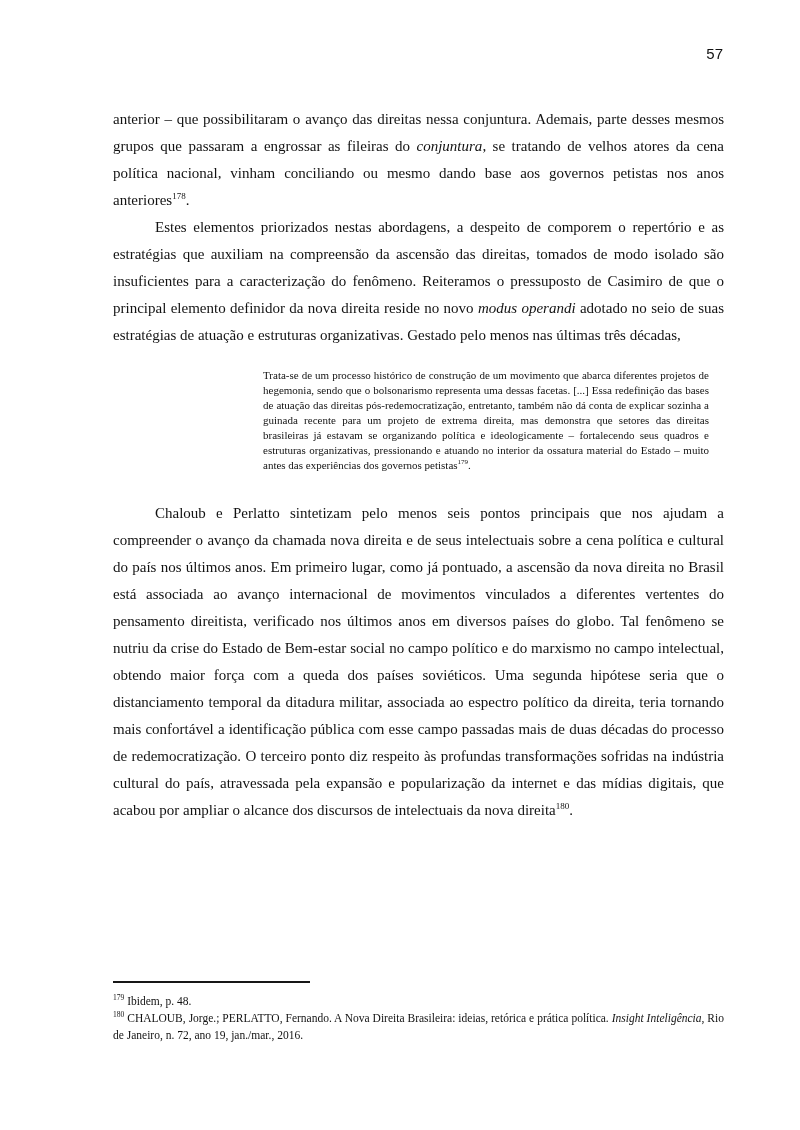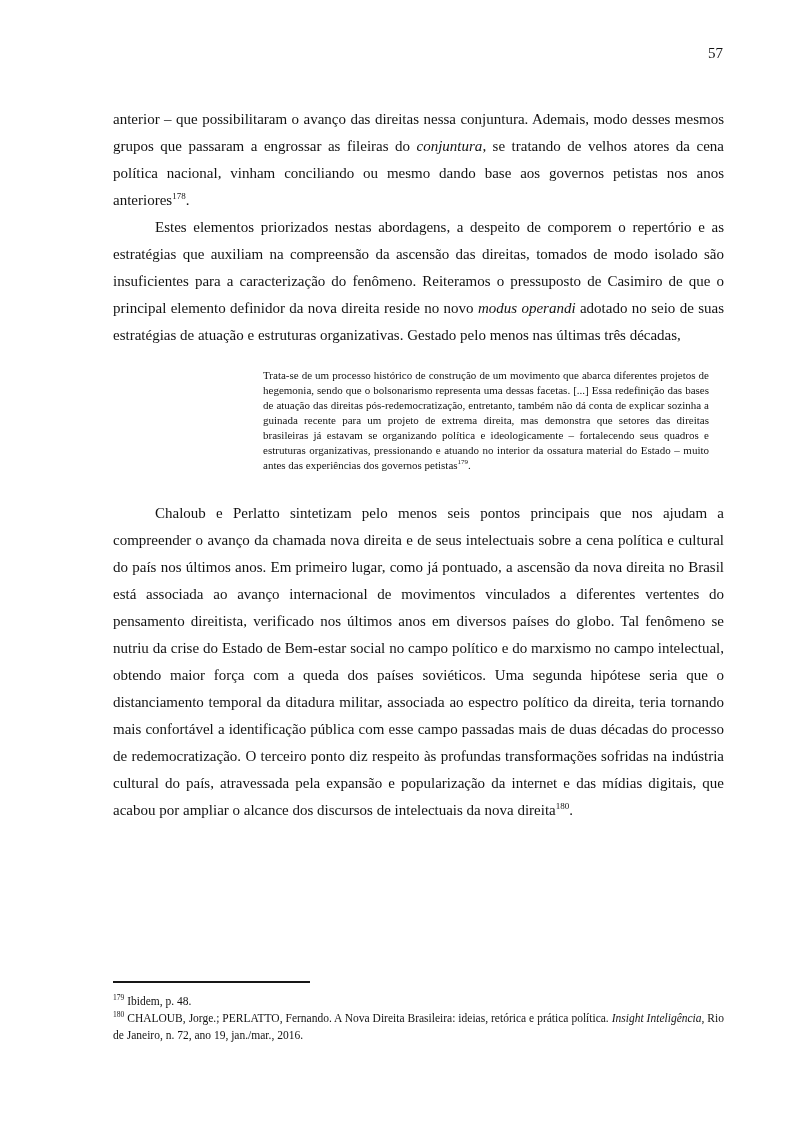--- a/index.html
+++ b/index.html
@@ -10,21 +10,21 @@
     width: 800px;
     height: 1130px;
     background: #ffffff;
     color: #121212;
     overflow: hidden;
   }
   .page-number {
     position: absolute;
     top: 45px;
     right: 77px;
-    font-family: Liberation Serif, serif;
+    font-family: Liberation Sans, sans-serif;
     font-size: 15px;
     color: #121212;
   }
   .content {
     position: absolute;
     left: 113px;
     top: 106px;
     width: 611px;
   }
   .body-par {
@@ -77,21 +77,21 @@
 </style>
 </head>
 <body>
 
 <div class="page">
 
   <div class="page-number">57</div>
 
   <div class="content">
 
-    <p class="body-par"><span>anterior – que possibilitaram o avanço das direitas nessa conjuntura. Ademais, modo desses mesmos grupos que passaram a engrossar as fileiras do </span><em>conjuntura</em><span>, se tratando de velhos atores da cena política nacional, vinham conciliando ou mesmo dando base aos governos petistas nos anos anteriores</span><sup class="fnref">178</sup><span>.</span></p>
+    <p class="body-par"><span>anterior – que possibilitaram o avanço das direitas nessa conjuntura. Ademais, parte desses mesmos grupos que passaram a engrossar as fileiras do </span><em>conjuntura</em><span>, se tratando de velhos atores da cena política nacional, vinham conciliando ou mesmo dando base aos governos petistas nos anos anteriores</span><sup class="fnref">178</sup><span>.</span></p>
 
     <p class="body-par indent"><span>Estes elementos priorizados nestas abordagens, a despeito de comporem o repertório e as estratégias que auxiliam na compreensão da ascensão das direitas, tomados de modo isolado são insuficientes para a caracterização do fenômeno. Reiteramos o pressuposto de Casimiro de que o principal elemento definidor da nova direita reside no novo </span><em>modus operandi</em><span> adotado no seio de suas estratégias de atuação e estruturas organizativas. Gestado pelo menos nas últimas três décadas,</span></p>
 
     <blockquote class="quote"><span>Trata-se de um processo histórico de construção de um movimento que abarca diferentes projetos de hegemonia, sendo que o bolsonarismo representa uma dessas facetas. [...] Essa redefinição das bases de atuação das direitas pós-redemocratização, entretanto, também não dá conta de explicar sozinha a guinada recente para um projeto de extrema direita, mas demonstra que setores das direitas brasileiras já estavam se organizando política e ideologicamente – fortalecendo seus quadros e estruturas organizativas, pressionando e atuando no interior da ossatura material do Estado – muito antes das experiências dos governos petistas</span><sup class="fnref">179</sup><span>.</span></blockquote>
 
     <p class="body-par indent"><span>Chaloub e Perlatto sintetizam pelo menos seis pontos principais que nos ajudam a compreender o avanço da chamada nova direita e de seus intelectuais sobre a cena política e cultural do país nos últimos anos. Em primeiro lugar, como já pontuado, a ascensão da nova direita no Brasil está associada ao avanço internacional de movimentos vinculados a diferentes vertentes do pensamento direitista, verificado nos últimos anos em diversos países do globo. Tal fenômeno se nutriu da crise do Estado de Bem-estar social no campo político e do marxismo no campo intelectual, obtendo maior força com a queda dos países soviéticos. Uma segunda hipótese seria que o distanciamento temporal da ditadura militar, associada ao espectro político da direita, teria tornando mais confortável a identificação pública com esse campo passadas mais de duas décadas do processo de redemocratização. O terceiro ponto diz respeito às profundas transformações sofridas na indústria cultural do país, atravessada pela expansão e popularização da internet e das mídias digitais, que acabou por ampliar o alcance dos discursos de intelectuais da nova direita</span><sup class="fnref">180</sup><span>.</span></p>
 
   </div>
 
   <div class="footnotes">

